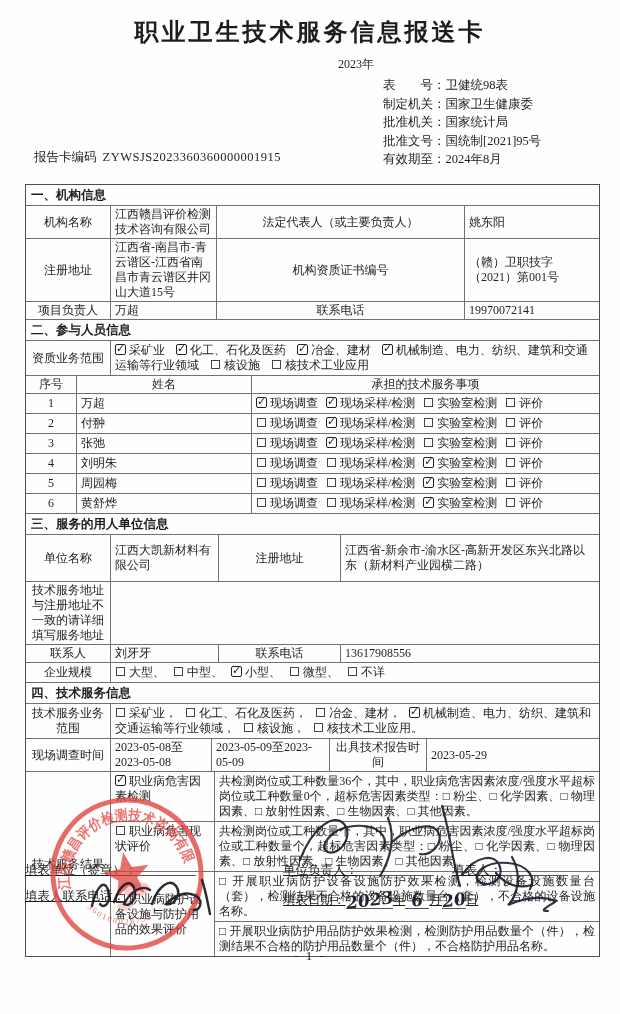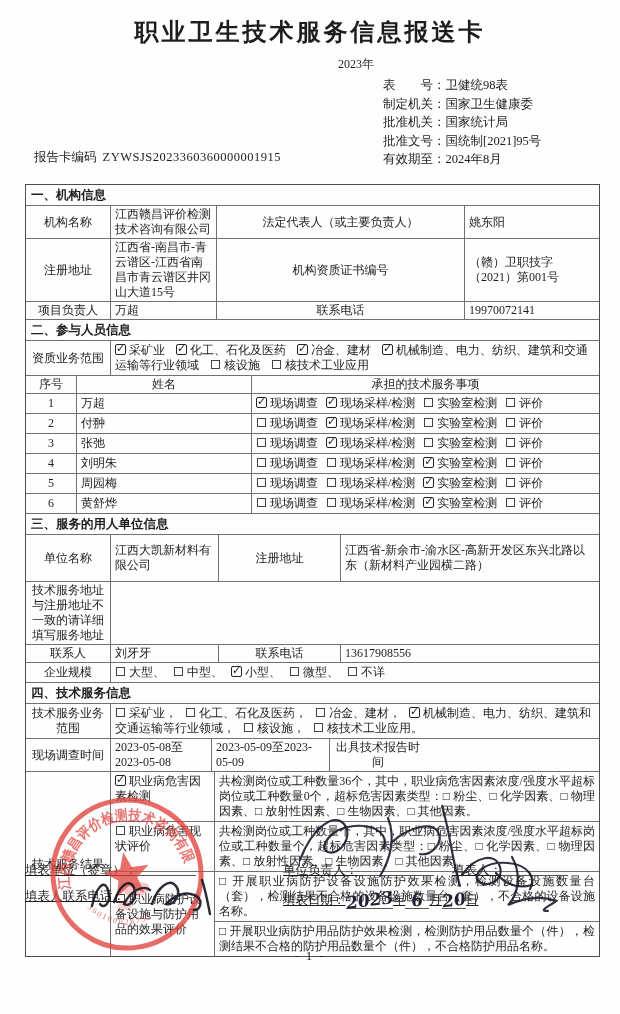--- a/index.html
+++ b/index.html
@@ -220,20 +220,21 @@
         <span class="cb tight" data-checked="true"><span class="bx"></span><span>机械制造、电力、纺织、建筑和交通运输等行业领域，</span></span>
         <span class="cb tight" data-checked="false"><span class="bx"></span><span>核设施，</span></span>
         <span class="cb tight" data-checked="false"><span class="bx"></span><span>核技术工业应用。</span></span>
       </div>
     </div>
     <div class="row g4t">
       <div class="c nb ctr">现场调查时间</div>
       <div class="c">2023-05-08至2023-05-08</div>
       <div class="c">2023-05-09至2023-05-09</div>
       <div class="c ctr">出具技术报告时间</div>
+      <div class="c">2023-05-29</div>
     </div>
 
     <div class="results">
       <div class="c nb ctr" style="grid-row:1/5;grid-column:1;">技术服务结果</div>
 
       <div class="c wrap" style="grid-row:1;grid-column:2;">
         <span class="cb tight" data-checked="true"><span class="bx"></span><span>职业病危害因素检测</span></span>
       </div>
       <div class="c txt" style="grid-row:1;grid-column:3;">共检测岗位或工种数量36个，其中，职业病危害因素浓度/强度水平超标岗位或工种数量0个，超标危害因素类型：□ 粉尘、□ 化学因素、□ 物理因素、□ 放射性因素、□ 生物因素、□ 其他因素。</div>
 

